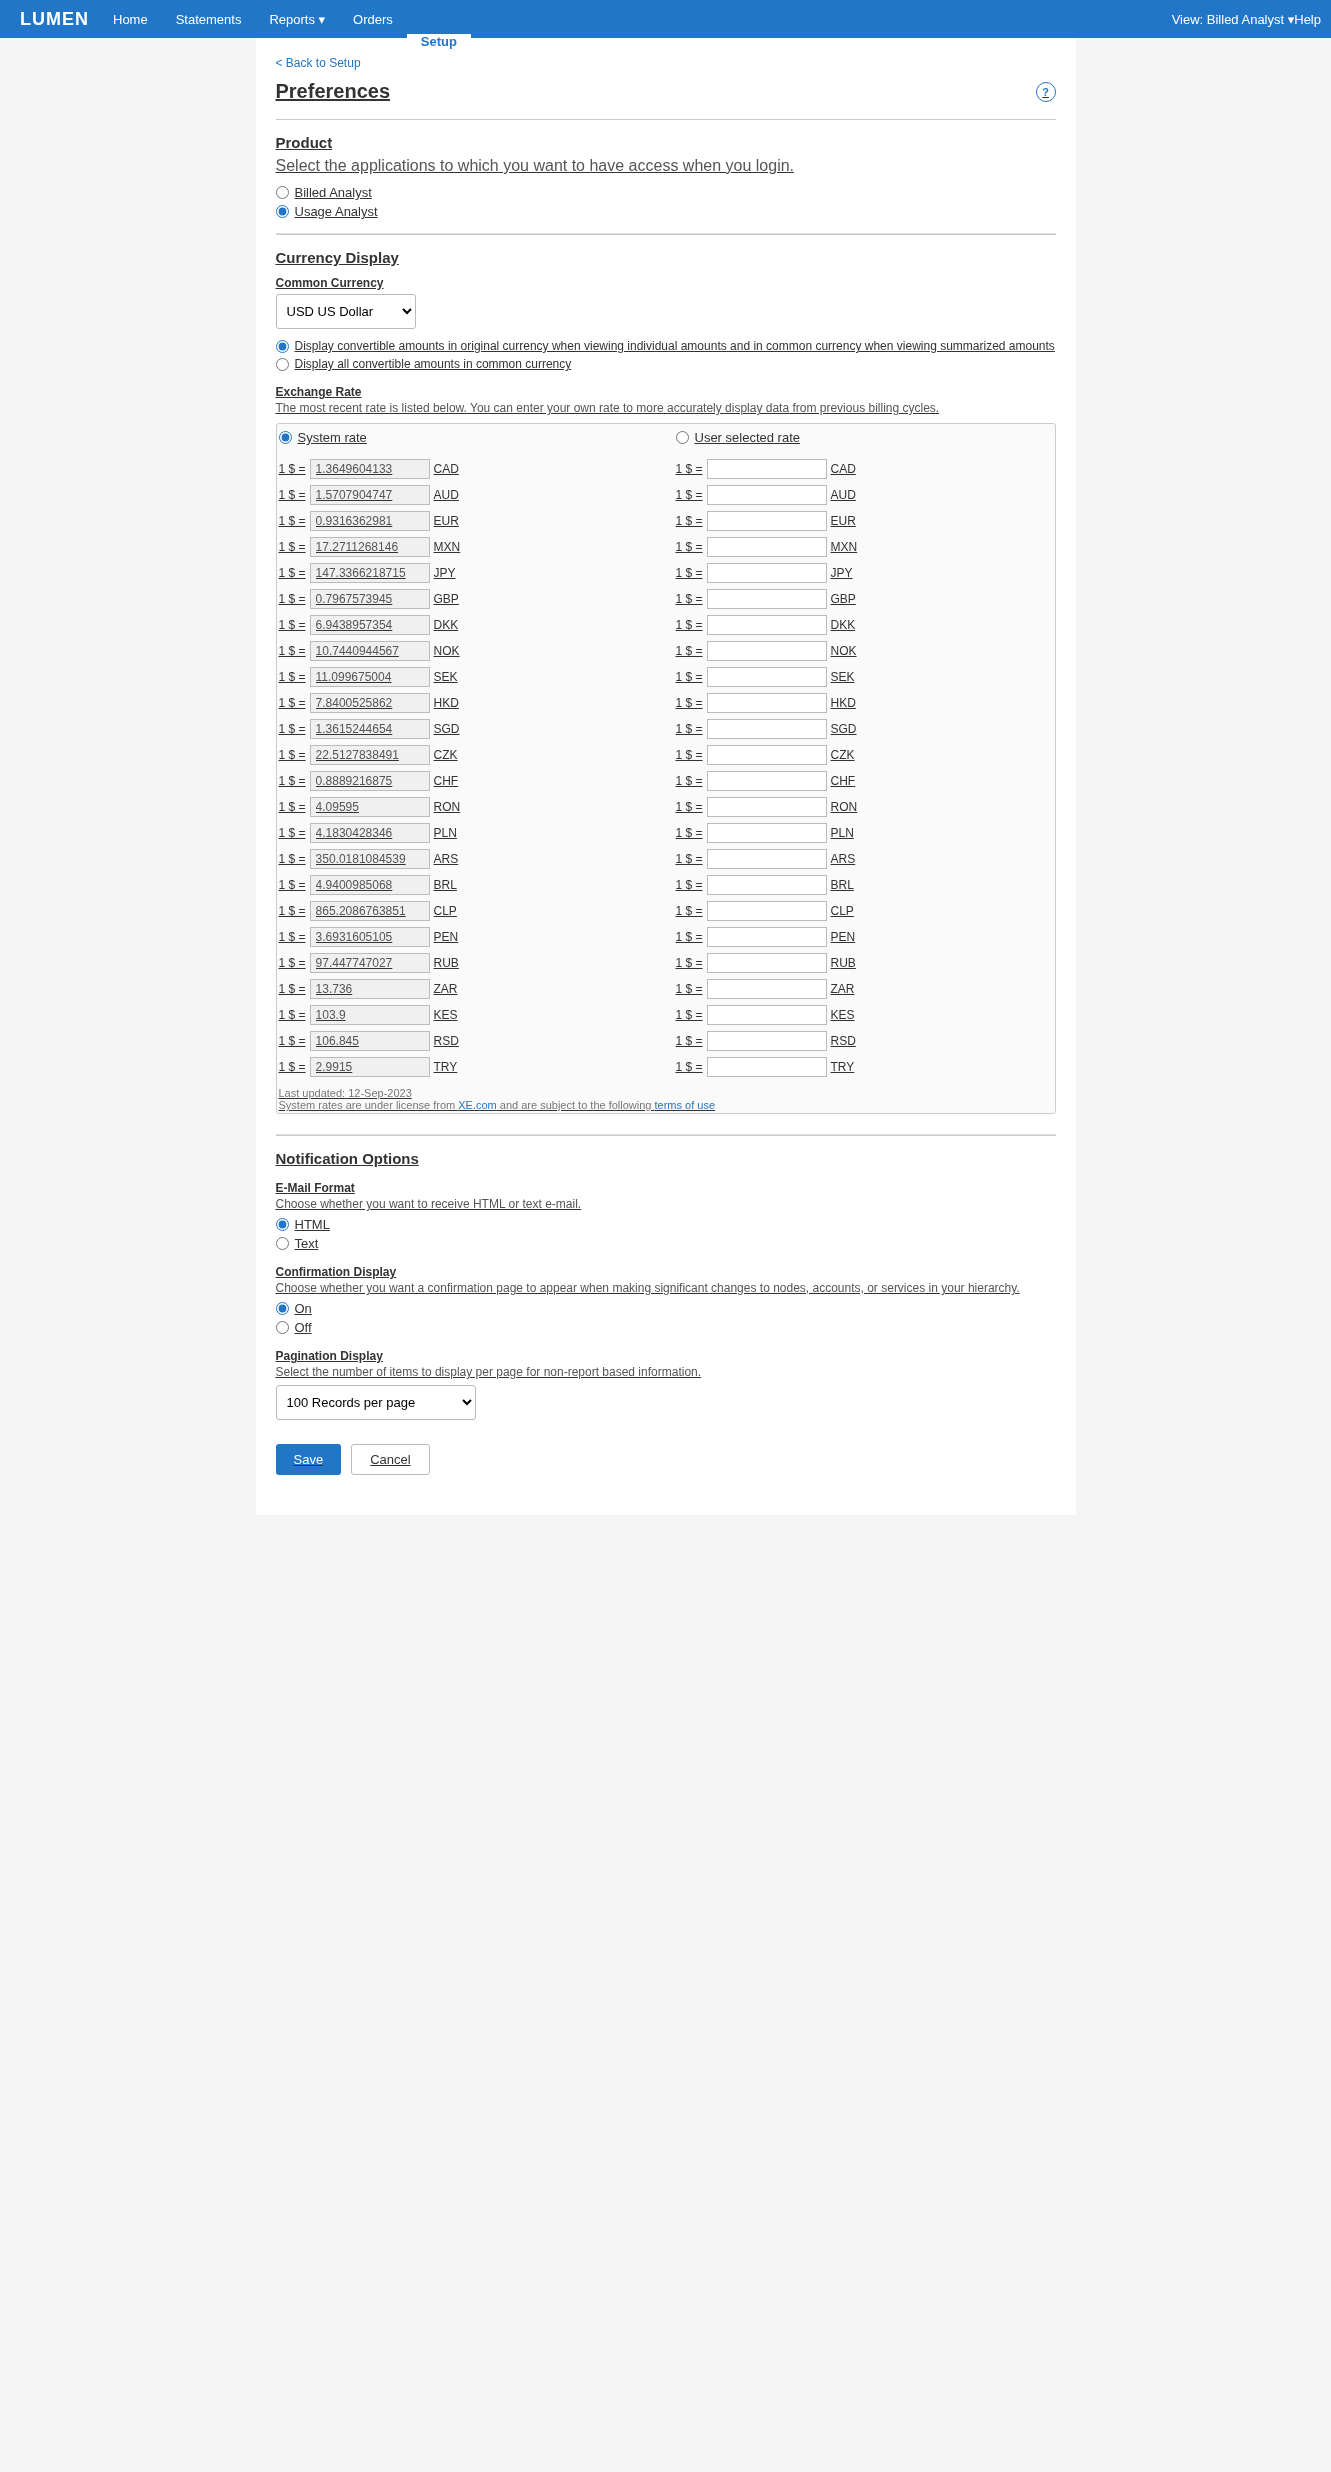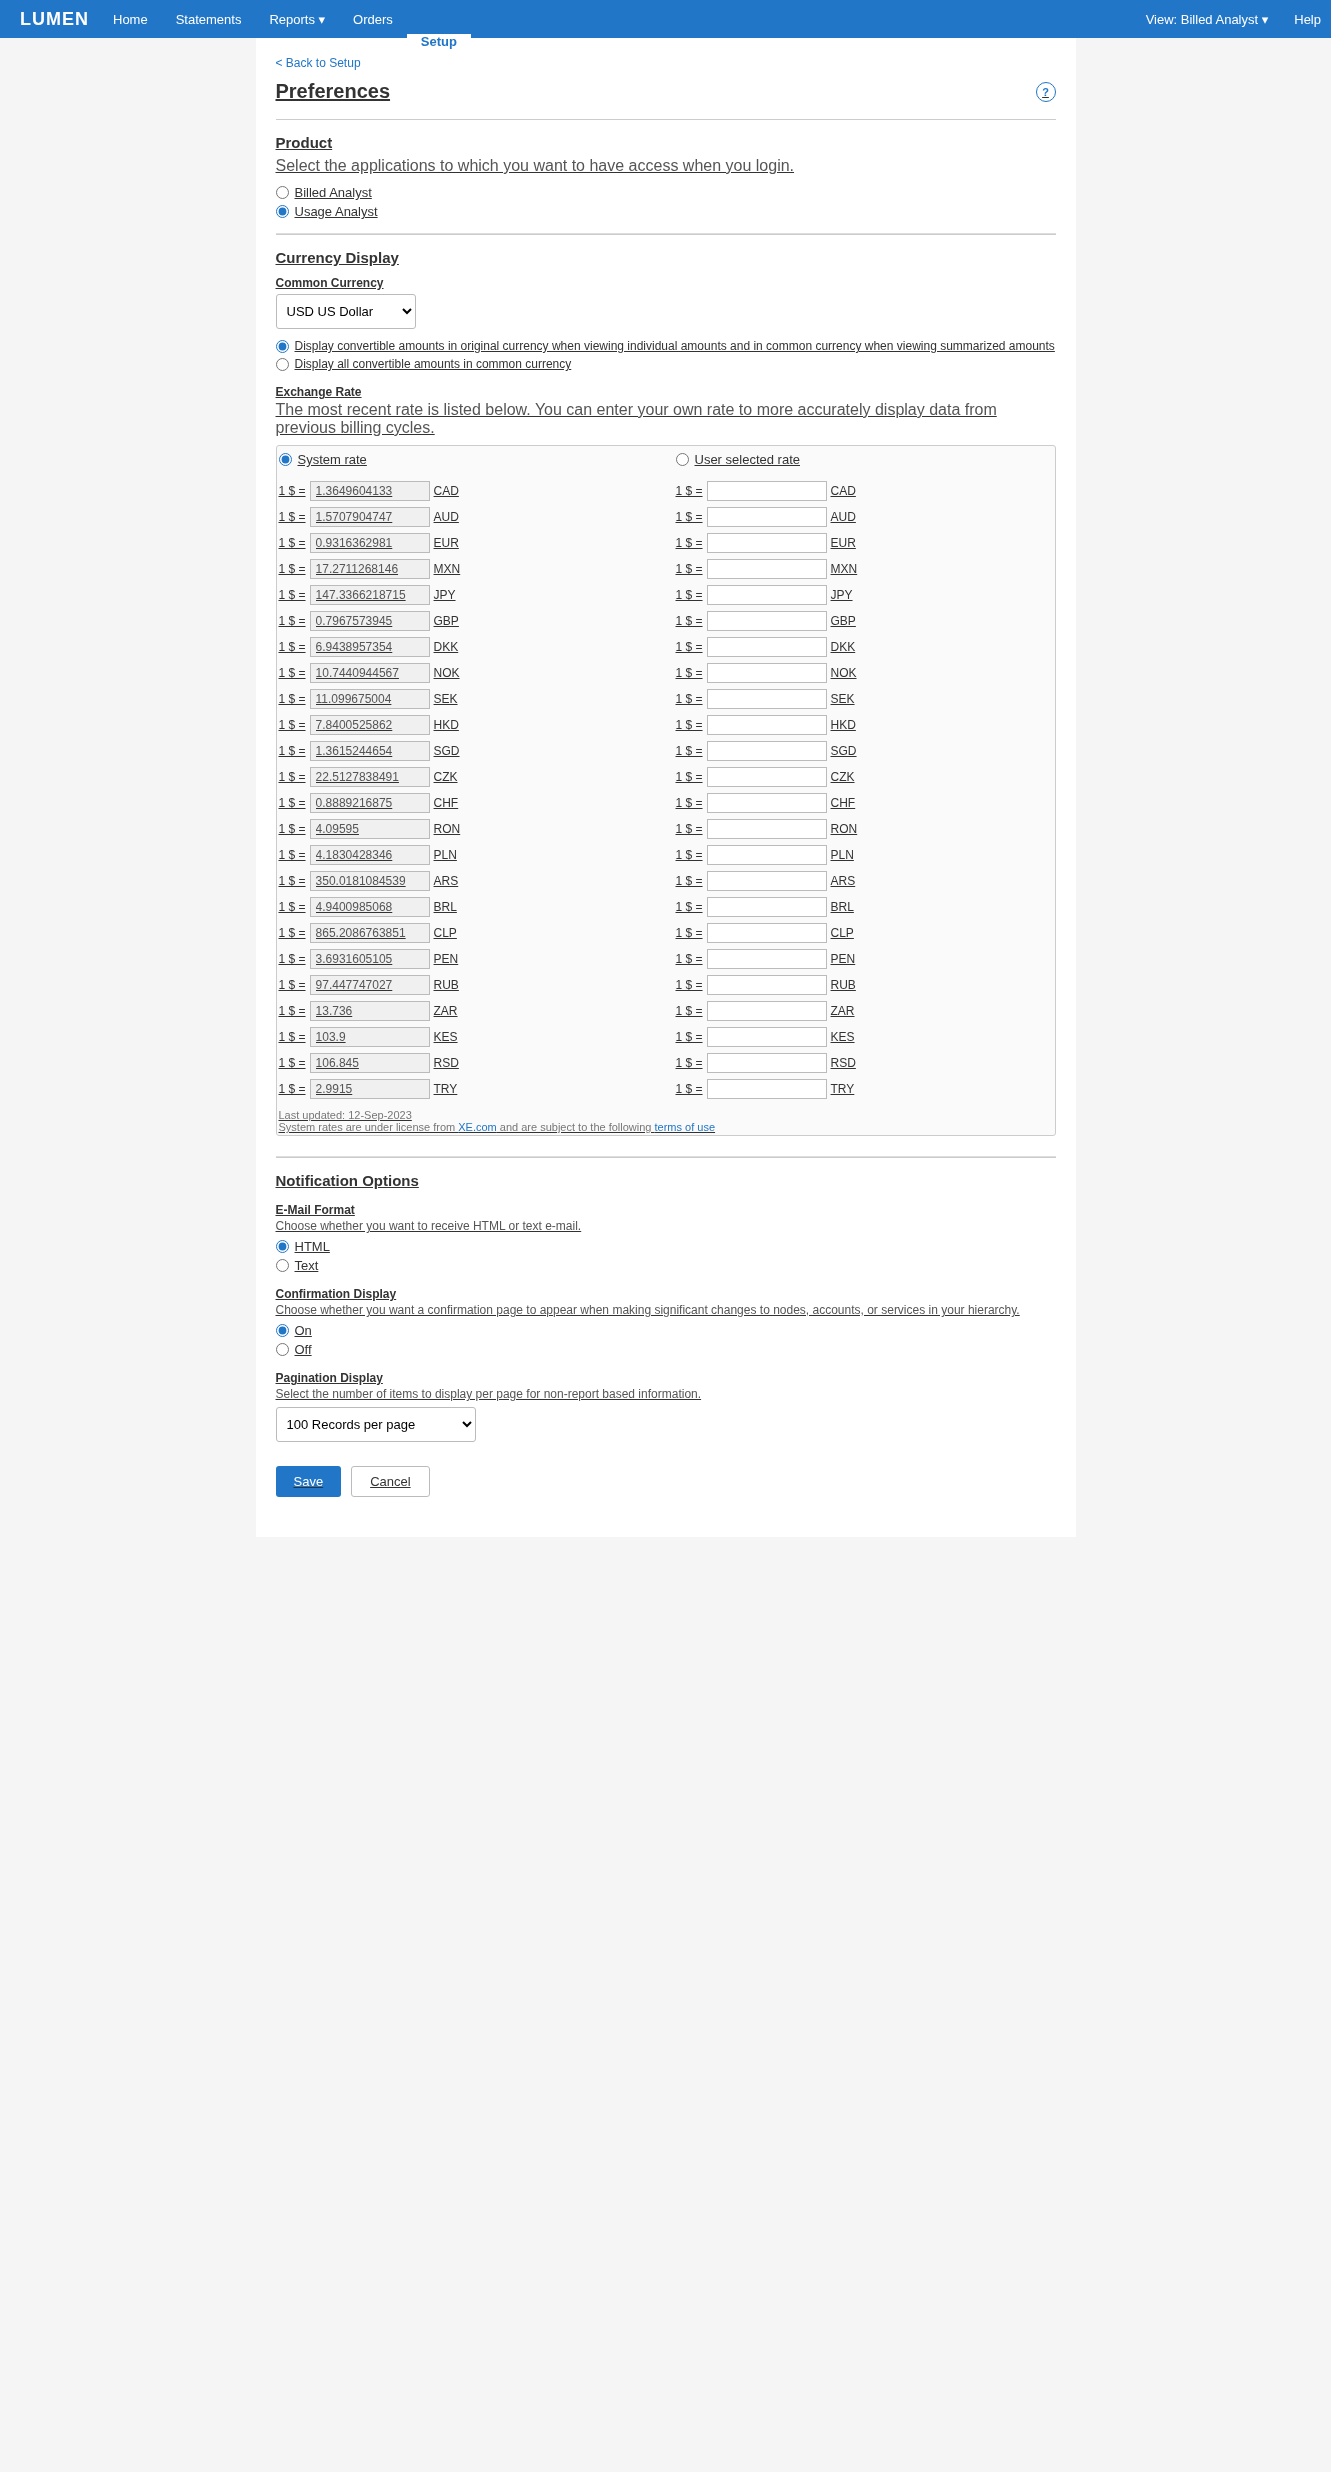--- a/index.html
+++ b/index.html
@@ -4,21 +4,21 @@
   <style>
     * { box-sizing: border-box; margin: 0; padding: 0; }
     body { font-family: Arial, sans-serif; font-size: 13px; color: #333; background: #f5f5f5; min-width: 800px; }
 
     
     .top-nav { background: #2176c7; display: flex; align-items: center; justify-content: space-between; padding: 0 10px; height: 38px; }
     .top-nav .logo { color: #fff; font-weight: bold; font-size: 18px; letter-spacing: 1px; padding: 0 10px; }
     .nav-links { display: flex; align-items: stretch; height: 100%; }
     .nav-links a { color: #fff; text-decoration: none; padding: 0 14px; display: flex; align-items: center; font-size: 13px; white-space: nowrap; }
     .nav-links a.active { background: #fff; color: #2176c7; font-weight: bold; margin-top: 44px; }
-    .nav-right { display: flex; align-items: center; gap: 26px; }
+    .nav-right { display: flex; align-items: center; gap: 0; }
     .nav-right a { color: #fff; text-decoration: none; font-size: 13px; }
 
     
     .page-content { max-width: 820px; margin: 0 auto; padding: 10px 20px 40px; background: #fff; text-decoration: underline; }
     .back-link { color: #2176c7; font-size: 12px; text-decoration: none; display: inline-block; margin: 8px 0 10px; }
     .page-title { font-size: 20px; font-weight: bold; color: #333; margin-bottom: 16px; display: flex; justify-content: space-between; align-items: center; }
     .help-icon { color: #2176c7; font-size: 16px; cursor: pointer; border: 1.5px solid #2176c7; border-radius: 50%; width: 20px; height: 20px; display: flex; align-items: center; justify-content: center; font-weight: bold; font-size: 11px; }
 
     .section-title { font-size: 15px; font-weight: bold; color: #333; margin-bottom: 6px; border-top: 1px solid #ccc; padding-top: 14px; }
     .section-desc { font-size: 16px; color: #555; margin-bottom: 10px; }
@@ -27,21 +27,21 @@
     .radio-option, .checkbox-option { display: flex; align-items: center; gap: 6px; margin: 4px 0; font-size: 13px; }
     .radio-option input, .checkbox-option input { accent-color: #2176c7; }
 
     
     .field-label { font-size: 12px; font-weight: bold; color: #333; margin-bottom: 4px; margin-top: 10px; }
     select.form-select { padding: 8px 6px; border: 1px solid #bbb; border-radius: 3px; font-size: 13px; background: #fff; min-width: 140px; }
 
     
     .exchange-section { margin-top: 14px; }
     .exchange-label { font-size: 12px; font-weight: bold; color: #333; margin-bottom: 2px; }
-    .exchange-desc { font-size: 16px; color: #555; margin-bottom: 8px; }
+    .exchange-desc { font-size: 12px; color: #555; margin-bottom: 8px; }
     .exchange-box { border: 1px solid #ccc; background: #fafafa; padding: 2px; border-radius: 3px; }
     .rate-headers { display: flex; margin-bottom: 10px; }
     .rate-col { flex: 1; }
     .rate-col.right { margin-left: 20px; }
     .rate-row { display: flex; align-items: center; margin-bottom: 6px; }
     .rate-row-left { flex: 1; display: flex; align-items: center; gap: 4px; }
     .rate-row-right { flex: 1; display: flex; align-items: center; gap: 4px; margin-left: 20px; }
     .rate-label { font-size: 12px; color: #333; white-space: nowrap; }
     .rate-input { border: 1px solid #bbb; padding: 2px 5px; font-size: 12px; width: 120px; background: #f0f0f0; color: #555; }
     .rate-input.user { background: #fff; color: #333; }

